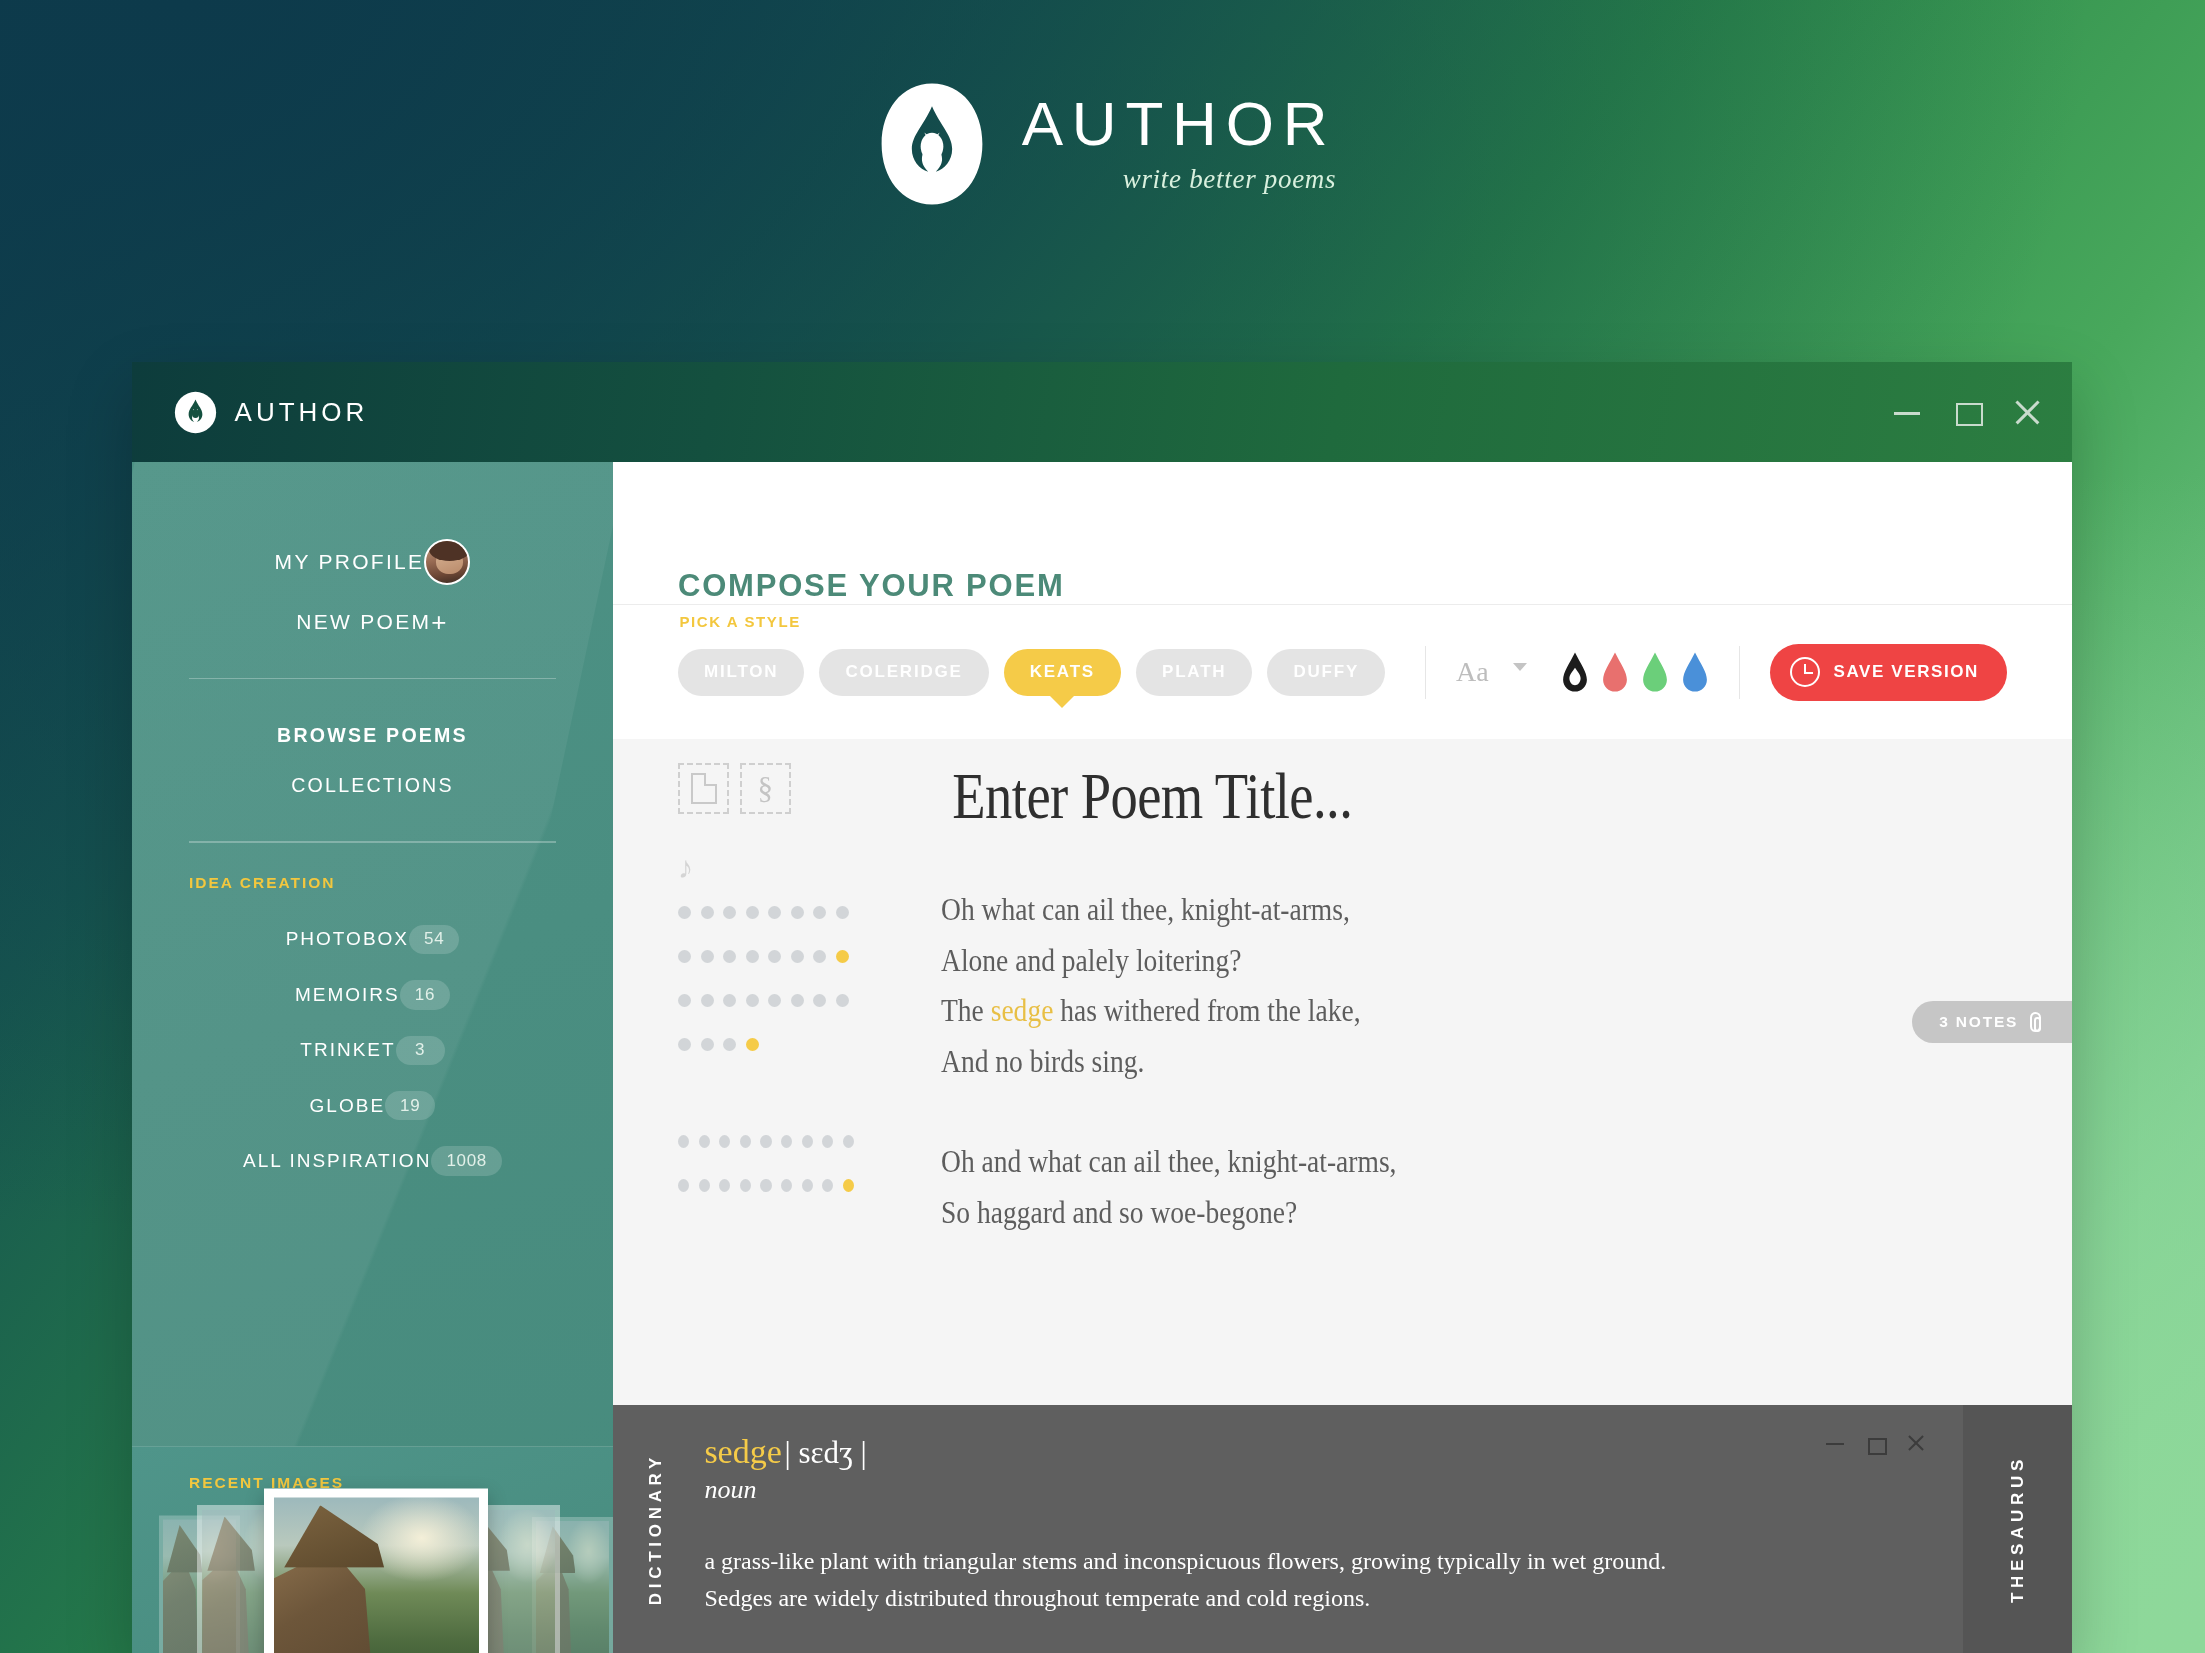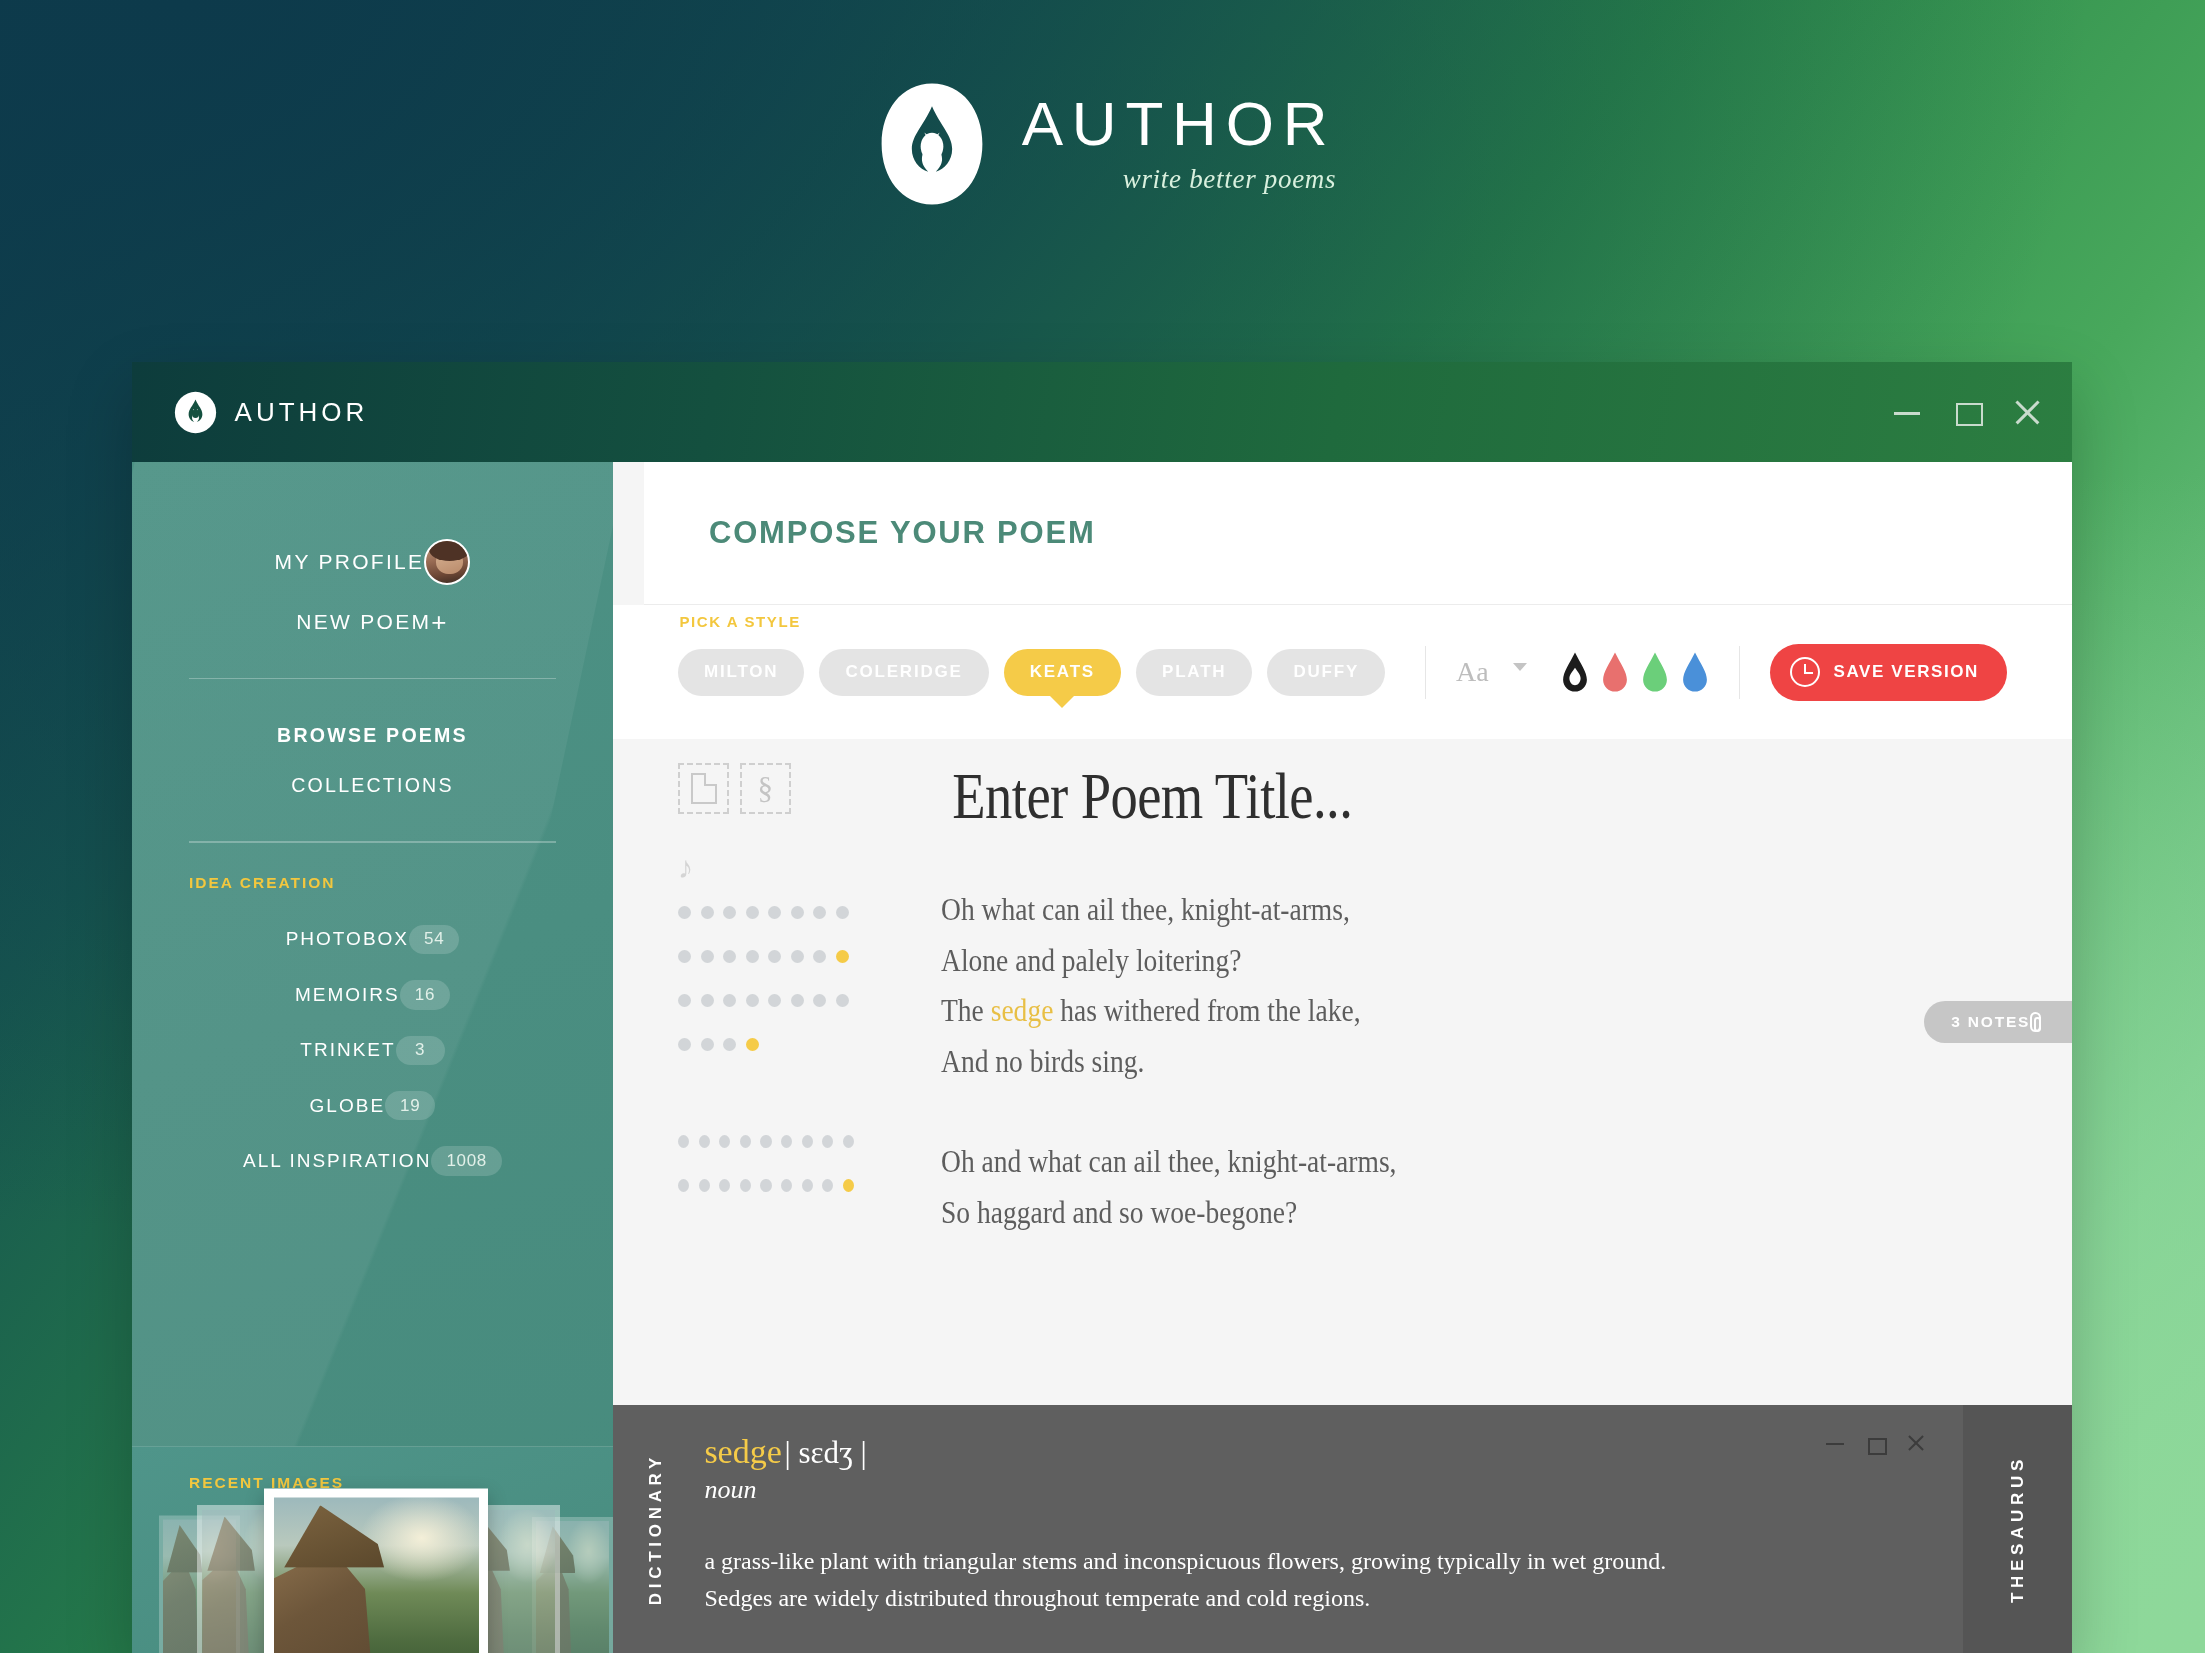--- a/index.html
+++ b/index.html
@@ -124,21 +124,21 @@
   }
   .f-main { left: 132px; width: 224px; height: 203px; background:#fff; padding: 9.5px; box-shadow: 0 6.8px 17.6px rgba(0,0,0,.25); z-index: 4; }
   .f-l1 { left: 65px; width: 108px; height: 170px; background: rgba(255,255,255,.45); padding: 5.4px; z-index: 3; }
   .f-l2 { left: 27px; width: 81px; height: 149px; background: rgba(255,255,255,.25); padding: 4px; z-index: 2; }
   .f-r1 { left: 320px; width: 108px; height: 170px; background: rgba(255,255,255,.45); padding: 5.4px; z-index: 3; }
   .f-r2 { left: 400px; width: 81px; height: 146px; background: rgba(255,255,255,.25); padding: 4px; z-index: 2; }
   .f-l1 .frame-img, .f-l2 .frame-img, .f-r1 .frame-img, .f-r2 .frame-img { opacity: .5; }
 
   
   .main { flex: 1 1 auto; background: #f5f5f5; position: relative; overflow: hidden; }
-  .main-header { height: 143px; background: #fff; display: flex; align-items: center; padding-left: 65px; border-bottom: 1.4px solid #ececec; margin-left: 31px; }
+  .main-header { height: 143px; background: #fff; display: flex; align-items: flex-end; padding-left: 65px; border-bottom: 1.4px solid #ececec; }
   .page-title { color: #4c8a78; font-size: 31px; letter-spacing: 1.8px; font-weight: 700; }
 
   .toolbar { height: 134px; background:#fff; padding: 0 65px 0 65px; display:flex; align-items:center; position: relative; }
   .tb-left { position: relative; }
   .pick-label { position:absolute; top:-36px; left:1.4px; color:#f3c73e; font-size:15px; letter-spacing:1.6px; font-weight:700; }
   .pills { display:flex; gap: 15px; align-items:center; }
   .pill {
     background:#e4e4e4; color:#fff; font-size:17px; letter-spacing:1.8px; font-weight:700;
     border-radius: 675px; padding: 13.5px 26px; cursor:pointer; position:relative;
   }
@@ -179,21 +179,21 @@
     font-size: 65px; color:#2f2f2f; margin-top: 20px; letter-spacing:-0.7px;
     transform: scaleX(.84); transform-origin: center;
   }
   .stanza { margin-top: 50px; }
   .line { font-size: 32px; color:#5d5d5d; line-height: 1.58; transform: scaleX(.86); transform-origin:center; }
   .hl { color:#e8bf45; }
 
   .notes-badge {
     position:absolute; right:0; top: 262px; background:#c6c6c6; color:#fff;
     border-radius: 675px 0 0 675px; padding: 10.8px 31px 10.8px 27px;
-    font-size:15.5px; letter-spacing:1.8px; font-weight:700; display:flex; align-items:center; cursor:pointer;
+    font-size:15.5px; letter-spacing:1.8px; font-weight:700; display:flex; align-items:center; gap:12px; cursor:pointer;
   }
   .clip { width:10.8px; height:20px; border:2px solid #fff; border-radius:6px; position:relative; }
   .clip::before { content:""; position:absolute; left:2px; top:3.4px; width:2.7px; height:10.8px; border:2px solid #fff; border-radius:3.4px; }
 
   
   .dict {
     position:absolute; left:0; right:109px; bottom:0; height: 249px;
     background: rgba(70,70,70,.86); color:#fff; display:flex;
   }
   .dict-tab-label {

